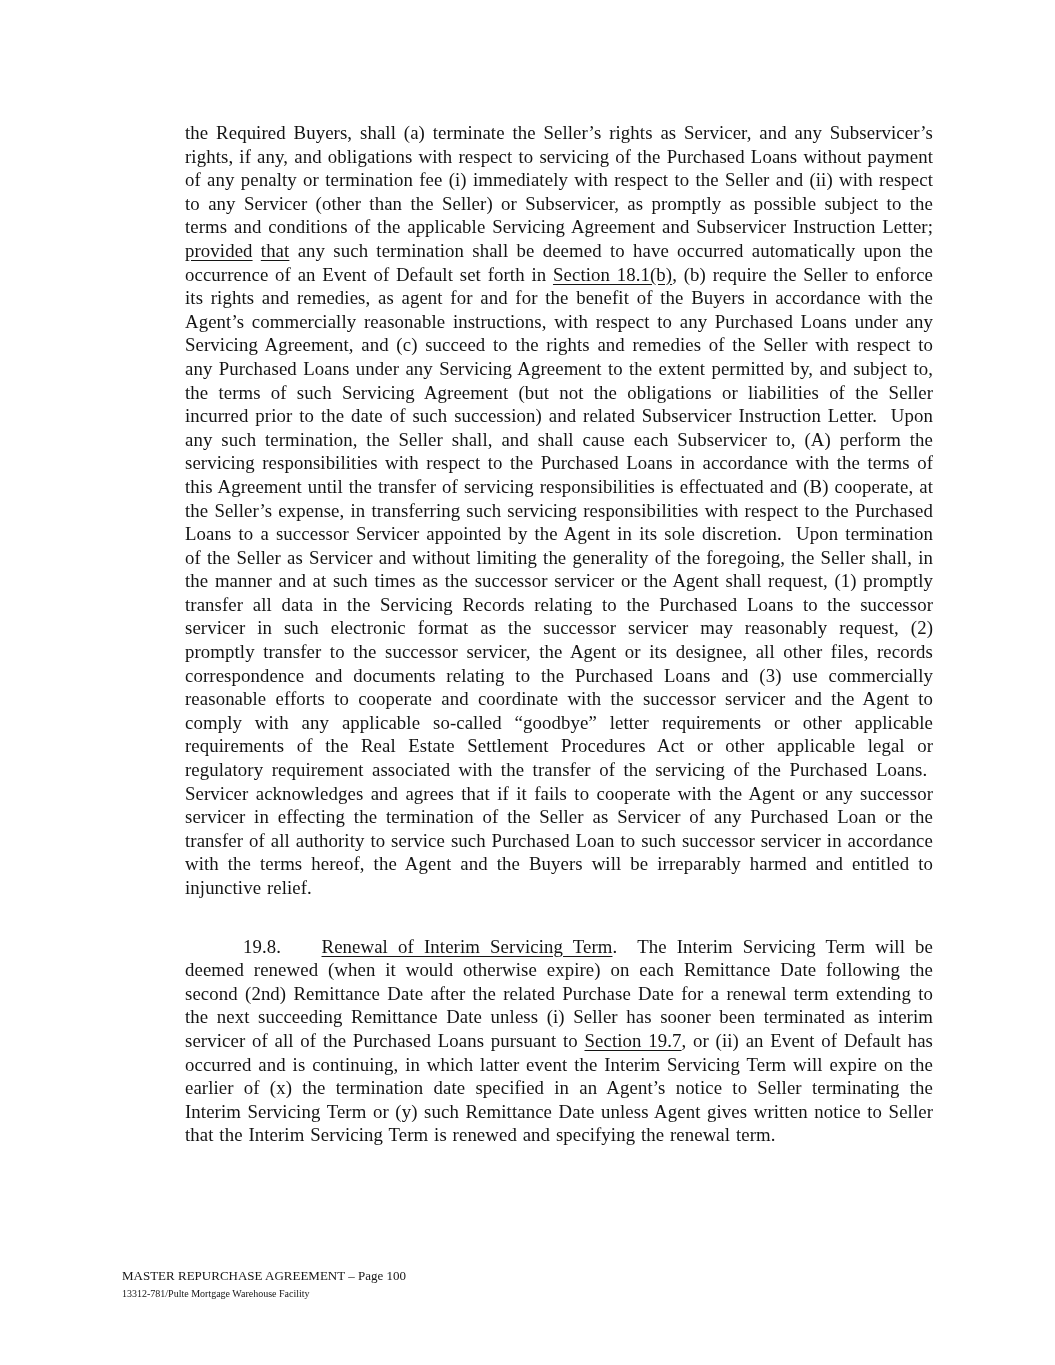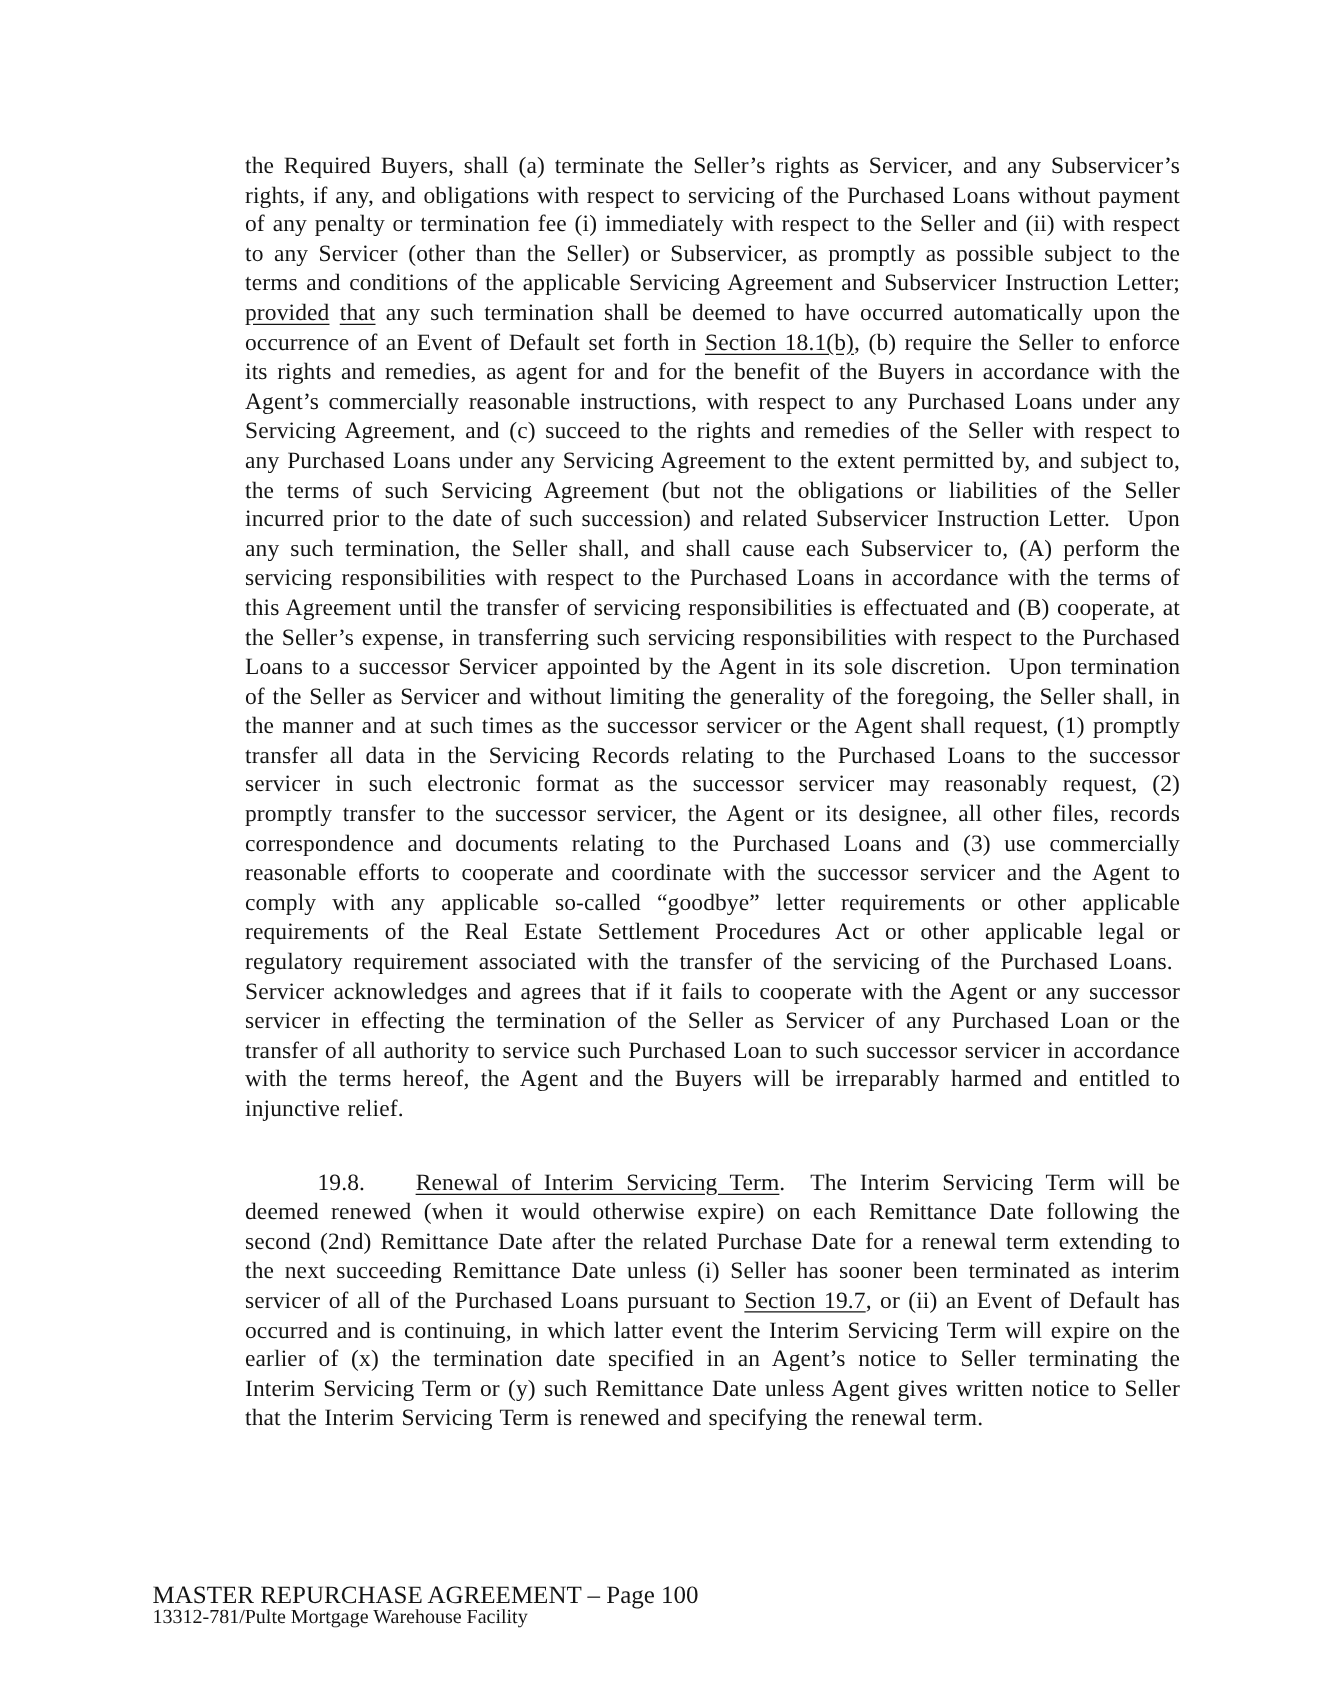--- a/index.html
+++ b/index.html
@@ -11,21 +11,21 @@
     position: relative;
     width: 1055px;
     height: 1365px;
     background: #ffffff;
     color: #141414;
     font-family: "Liberation Serif", "DejaVu Serif", serif;
     overflow: hidden;
   }
   .body-text {
     position: absolute;
-    left: 196px;
+    left: 185px;
     top: 121px;
     width: 748px;
   }
   .para {
     margin: 0;
     font-size: 18.8px;
     line-height: 23.6px;
     text-align: justify;
     letter-spacing: 0.1px;
     word-spacing: 1px;
@@ -39,26 +39,26 @@
   .u {
     text-decoration: underline;
     text-underline-offset: 3px;
   }
   .footer {
     position: absolute;
     left: 122px;
     top: 1266px;
   }
   .footer-title {
-    font-size: 20px;
+    font-size: 13px;
     line-height: 20px;
     white-space: nowrap;
   }
   .footer-ref {
-    font-size: 16px;
+    font-size: 10px;
     line-height: 16px;
     white-space: nowrap;
   }
 </style>
 </head>
 <body>
 
 <div class="page">
   <div class="body-text" id="document-body">
       <p class="para"><span class="">the Required Buyers, shall (a) terminate the Seller’s rights as Servicer, and any Subservicer’s rights, if any, and obligations with respect to servicing of the Purchased Loans without payment of any penalty or termination fee (i) immediately with respect to the Seller and (ii) with respect to any Servicer (other than the Seller) or Subservicer, as promptly as possible subject to the terms and conditions of the applicable Servicing Agreement and Subservicer Instruction Letter; </span><span class="u">provided</span><span class=""> </span><span class="u">that</span><span class=""> any such termination shall be deemed to have occurred automatically upon the occurrence of an Event of Default set forth in </span><span class="u">Section 18.1(b)</span><span class="">, (b) require the Seller to enforce its rights and remedies, as agent for and for the benefit of the Buyers in accordance with the Agent’s commercially reasonable instructions, with respect to any Purchased Loans under any Servicing Agreement, and (c) succeed to the rights and remedies of the Seller with respect to any Purchased Loans under any Servicing Agreement to the extent permitted by, and subject to, the terms of such Servicing Agreement (but not the obligations or liabilities of the Seller incurred prior to the date of such succession) and related Subservicer Instruction Letter.&nbsp; Upon any such termination, the Seller shall, and shall cause each Subservicer to, (A) perform the servicing responsibilities with respect to the Purchased Loans in accordance with the terms of this Agreement until the transfer of servicing responsibilities is effectuated and (B) cooperate, at the Seller’s expense, in transferring such servicing responsibilities with respect to the Purchased Loans to a successor Servicer appointed by the Agent in its sole discretion.&nbsp; Upon termination of the Seller as Servicer and without limiting the generality of the foregoing, the Seller shall, in the manner and at such times as the successor servicer or the Agent shall request, (1) promptly transfer all data in the Servicing Records relating to the Purchased Loans to the successor servicer in such electronic format as the successor servicer may reasonably request, (2) promptly transfer to the successor servicer, the Agent or its designee, all other files, records correspondence and documents relating to the Purchased Loans and (3) use commercially reasonable efforts to cooperate and coordinate with the successor servicer and the Agent to comply with any applicable so-called “goodbye” letter requirements or other applicable requirements of the Real Estate Settlement Procedures Act or other applicable legal or regulatory requirement associated with the transfer of the servicing of the Purchased Loans.&nbsp; Servicer acknowledges and agrees that if it fails to cooperate with the Agent or any successor servicer in effecting the termination of the Seller as Servicer of any Purchased Loan or the transfer of all authority to service such Purchased Loan to such successor servicer in accordance with the terms hereof, the Agent and the Buyers will be irreparably harmed and entitled to injunctive relief.</span></p>

